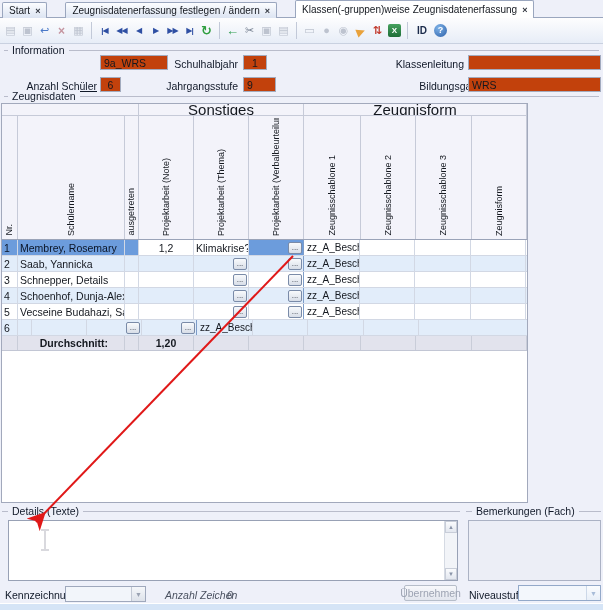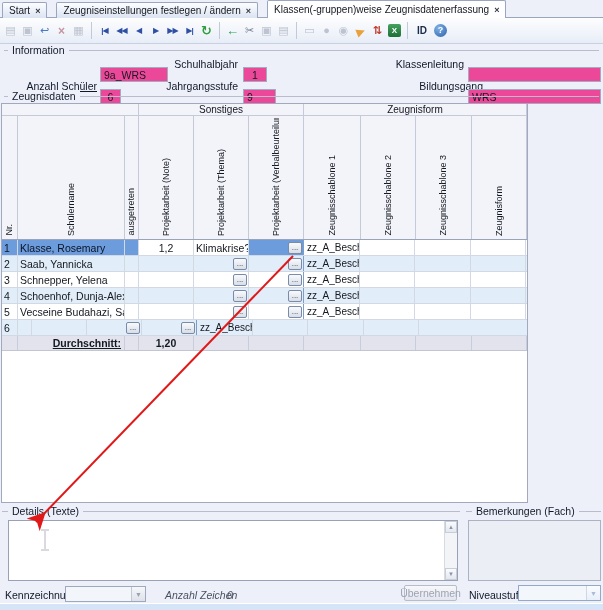--- a/index.html
+++ b/index.html
@@ -3,21 +3,21 @@
 <meta charset="utf-8">
 <style>
   * { margin:0; padding:0; box-sizing:border-box; }
   html,body { width:603px; height:610px; }
   body { font-family:"Liberation Sans","DejaVu Sans",sans-serif; font-size:10.5px; color:#14181F; }
   #app { position:relative; width:603px; height:610px; background:#EEF0F9; overflow:hidden; }
 
   
   .tabbar { position:absolute; left:0; top:0; width:603px; height:18px; background:#EEF0F9; }
   .tabline { position:absolute; left:0; top:17px; width:603px; height:1px; background:#9AA6BE; }
-  .tabs { position:absolute; left:2px; top:0; display:flex; gap:9px; height:18px; align-items:flex-end; }
+  .tabs { position:absolute; left:2px; top:0; display:flex; gap:18px; height:18px; align-items:flex-end; }
   .tab { position:relative; height:16px; display:flex; align-items:center; padding:0 6px;
          font-size:10px; white-space:nowrap; background:linear-gradient(#FCFDFF,#DCE4F2);
          border:1px solid #9AA6BE; border-bottom:none; border-radius:2px 2px 0 0; z-index:1; }
   .tab.active { background:#FFFFFF; height:18px; z-index:3; }
   .tclose { margin-left:5px; font-weight:bold; font-size:9px; color:#30343E; }
 
   
   .toolbar { position:absolute; left:0; top:18px; width:603px; height:26px;
              background:linear-gradient(#FDFDFE,#E7EDF7); border-bottom:1px solid #C9D1E0;
              display:flex; align-items:center; padding-left:3px; gap:2px; }
@@ -39,28 +39,28 @@
   .ic-help   { width:13px; height:13px; border-radius:50%;
                background:radial-gradient(circle at 35% 30%,#7FB3E8,#2B5FA8);
                color:#FFF; font-size:9px; font-weight:bold; display:flex; align-items:center; justify-content:center; }
 
   
   .grptitle { position:absolute; font-size:10.5px; color:#101828; background:#EEF0F9; padding:0 4px; z-index:2; }
   .grpline  { position:absolute; height:1px; background:#B9BCCB; z-index:1; }
 
   
   .flabel { position:absolute; font-size:10.5px; text-align:right; color:#101828; }
-  .finput { position:absolute; height:15px; background:#ec4899; border:1px solid #A3ABBE;
-            font-size:10.5px; padding:0 3px; display:flex; align-items:center;margin-top:12px; }
+  .finput { position:absolute; height:15px; background:#c2410c; border:1px solid #A3ABBE;
+            font-size:10.5px; padding:0 3px; display:flex; align-items:center; }
   .finput.center { justify-content:center; }
 
   
   .gridwrap { position:absolute; left:1px; top:103px; width:527px; height:400px;
               background:#FFFFFF; border:1px solid #A2A9BC; overflow:hidden; }
-  .ghead1 { display:flex; height:12px; background:#F3F3FA; font-size:10px; color:#14181F; }
+  .ghead1 { display:flex; height:12px; background:#F3F3FA; font-size:15px; color:#14181F; }
   .gh1c { border-right:1px solid #C6CAD8; border-bottom:1px solid #C6CAD8;
           display:flex; align-items:center; justify-content:center; overflow:hidden; }
   .ghead2 { display:flex; height:124px; background:#F3F3FA; border-bottom:1px solid #9AA3B8; }
   .hv { border-right:1px solid #C6CAD8; display:flex; justify-content:center; align-items:flex-end;
         padding-bottom:3px; overflow:hidden; }
   .hv span { writing-mode:vertical-rl; transform:rotate(180deg); font-size:9px; white-space:nowrap;
              line-height:1; max-height:118px; overflow:hidden; color:#14181F; }
   .gr { display:flex; height:16px; border-bottom:1px solid #D2D8E4; background:#FFFFFF; }
   .gr.alt { background:#E2EDFA; }
   .gc { border-right:1px solid #D2D8E4; font-size:10.5px; display:flex; align-items:center;
@@ -71,21 +71,21 @@
   .gc.num { justify-content:center; }
   .gc.btncell { justify-content:space-between; padding-right:1px; }
   .gc.btnonly { justify-content:flex-end; padding-right:1px; }
   .gc.zz { font-size:10px; padding-left:3px; border-left:1px solid #7D9CC8; margin-left:-1px; }
   .dots { width:14px; height:12px; font-size:8px; line-height:8px; border:1px solid #7A8BA8; border-radius:2px;
           background:linear-gradient(#F8FAFC,#D8DEE8); color:#2A2F3A; display:flex; align-items:center;
           justify-content:center; flex:none; }
   .gfoot { display:flex; height:15px; background:#E2E3ED; border-bottom:1px solid #C2C6D4;
            font-weight:bold; font-size:10.5px; }
   .gfc { border-right:1px solid #C9CDD9; display:flex; align-items:center; overflow:hidden; }
-  .gfc.lab { justify-content:flex-end; padding-right:3px;text-decoration:underline; }
+  .gfc.lab { justify-content:flex-end; padding-right:16px; }
   .gfc.val { justify-content:center; }
 
   
   .textarea { position:absolute; left:8px; top:520px; width:450px; height:61px;
               background:#FFFFFF; border:1px solid #98A1B5; }
   .vscroll { position:absolute; right:0; top:0; width:13px; height:100%; background:#F2F4F8;
              border-left:1px solid #D5DAE3; display:flex; flex-direction:column; justify-content:space-between; }
   .sbtn { height:12px; display:flex; align-items:center; justify-content:center; font-size:6px;
           color:#8A94A8; background:linear-gradient(#FAFBFD,#E3E7EF); border:1px solid #C8CDD8; }
   .bembox { position:absolute; left:468px; top:520px; width:133px; height:61px;
@@ -118,21 +118,21 @@
 <div id="app">
 
   <div class="tabbar">
     <div class="tabline"></div>
     <div class="tabs">
       <div class="tab">
         <span>Start</span>
         <span class="tclose">×</span>
       </div>
       <div class="tab">
-        <span>Zeugniseinstellungen festlegen / ändern</span>
+        <span>Zeugnisdatenerfassung festlegen / ändern</span>
         <span class="tclose">×</span>
       </div>
       <div class="tab active">
         <span>Klassen(-gruppen)weise Zeugnisdatenerfassung</span>
         <span class="tclose">×</span>
       </div>
     </div>
   </div>
 
   <div class="toolbar">
@@ -223,21 +223,21 @@
       <div class="hv c8">
           <span>Zeugnisschablone 3</span>
         </div>
       <div class="hv c9">
           <span>Zeugnisform</span>
         </div>
     </div>
 
     <div class="gr">
       <div class="gc c0 sel">1</div>
-      <div class="gc c1 sel">Klasse, Rosemary</div>
+      <div class="gc c1 sel">Membrey, Rosemary</div>
       <div class="gc c2 sel"></div>
       <div class="gc c3 num">1,2</div>
       <div class="gc c4 btncell">
           <span>Klimakrise?</span>
         </div>
       <div class="gc c5 btnonly sel">
           <span class="dots">...</span>
         </div>
       <div class="gc c6 zz">zz_A_Beschei...</div>
       <div class="gc c7"></div>
@@ -258,21 +258,21 @@
           <span class="dots">...</span>
         </div>
       <div class="gc c6 zz">zz_A_Beschei...</div>
       <div class="gc c7"></div>
       <div class="gc c8"></div>
       <div class="gc c9"></div>
     </div>
 
     <div class="gr">
       <div class="gc c0">3</div>
-      <div class="gc c1">Schnepper, Yelena</div>
+      <div class="gc c1">Schnepper, Details</div>
       <div class="gc c2"></div>
       <div class="gc c3 num"></div>
       <div class="gc c4 btncell">
           <span></span>
           <span class="dots">...</span>
         </div>
       <div class="gc c5 btnonly">
           <span class="dots">...</span>
         </div>
       <div class="gc c6 zz">zz_A_Beschei...</div>

